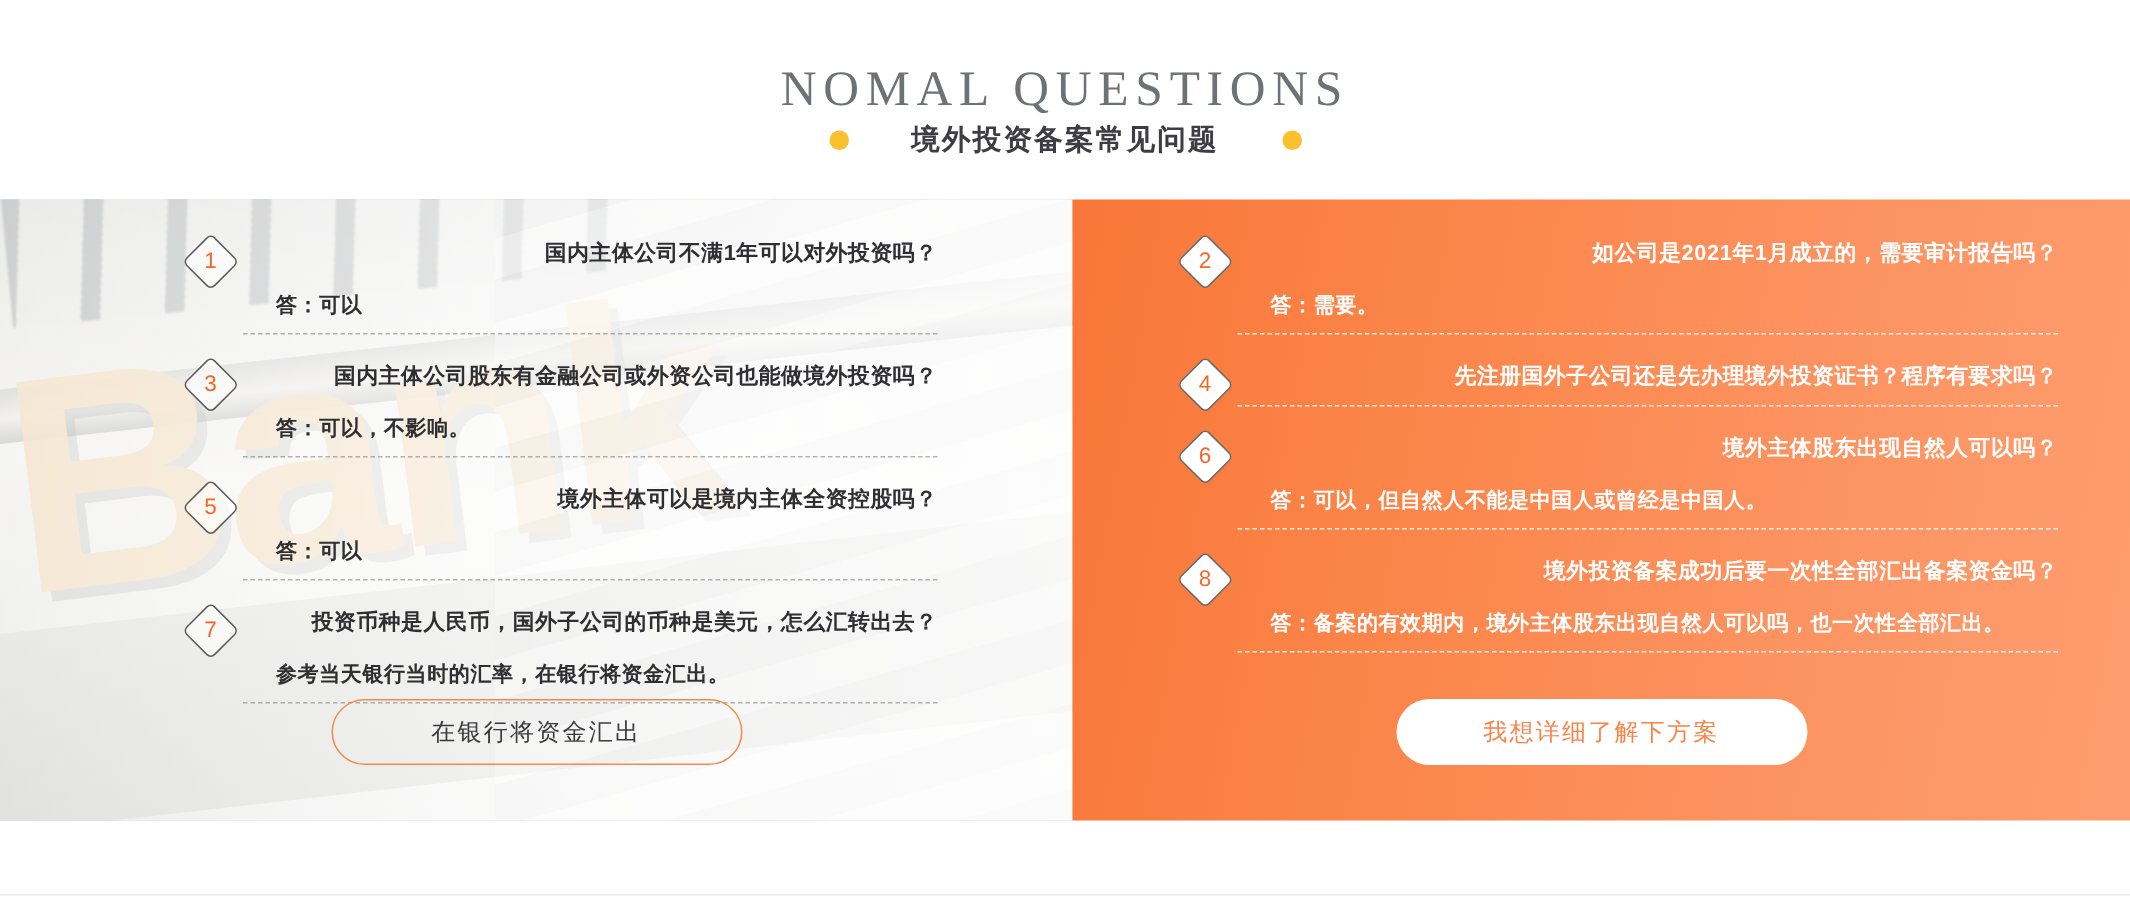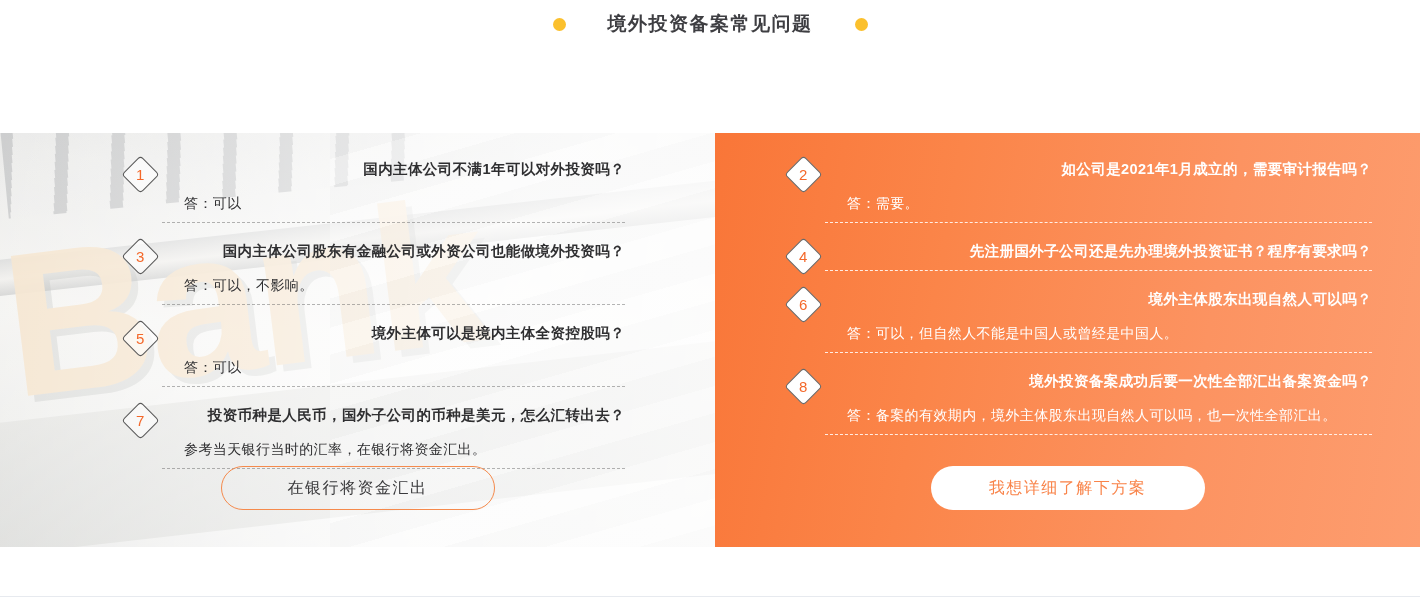--- a/index.html
+++ b/index.html
@@ -33,21 +33,21 @@
     font-family: "Liberation Serif", "DejaVu Serif", serif;
     font-size: 33px;
     letter-spacing: 4.5px;
     color: #6e7276;
     font-weight: 400;
     line-height: 40px;
     white-space: nowrap;
   }
 
   .subtitle-row {
-    margin-top: 11px;
+    margin-top: 0;
     display: flex;
     align-items: center;
     justify-content: center;
     gap: 42px;
   }
 
   .dot {
     width: 13px;
     height: 13px;
     border-radius: 50%;
@@ -187,21 +187,21 @@
     font-size: 14.5px;
     font-weight: 700;
     line-height: 20px;
     letter-spacing: .4px;
     white-space: nowrap;
     text-align: right;
   }
   .qa-a {
     margin-top: 14px;
     font-size: 14px;
-    font-weight: 400;
+    font-weight: 700;
     line-height: 20px;
     letter-spacing: .4px;
     padding-left: 22px;
     white-space: nowrap;
   }
   .panel-left .qa-q, .panel-left .qa-a { color: #2f2f31; }
   .panel-right .qa-q, .panel-right .qa-a { color: #ffffff; }
 
   .qa-rule {
     margin-top: 9px;
@@ -256,20 +256,21 @@
     height: 1px;
     background: #e7eaef;
   }
 </style>
 </head>
 <body>
 
 <div id="page">
 
   <div class="header">
+    <div class="header-title">NOMAL QUESTIONS</div>
     <div class="subtitle-row">
       <span class="dot"></span>
       <span class="header-subtitle">境外投资备案常见问题</span>
       <span class="dot"></span>
     </div>
   </div>
 
   <div class="panels">
 
     <div class="panel panel-left">

